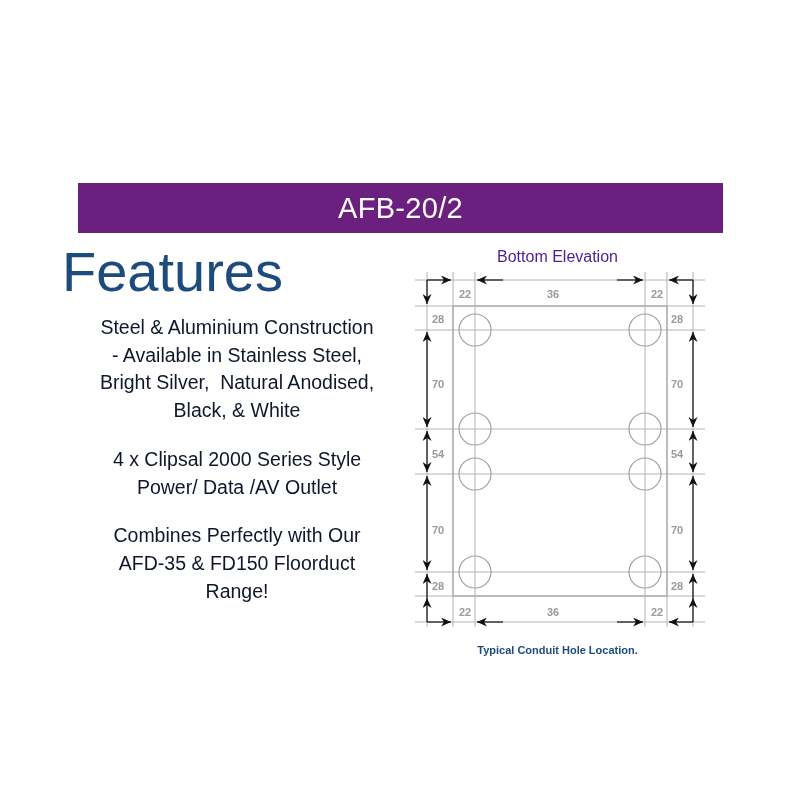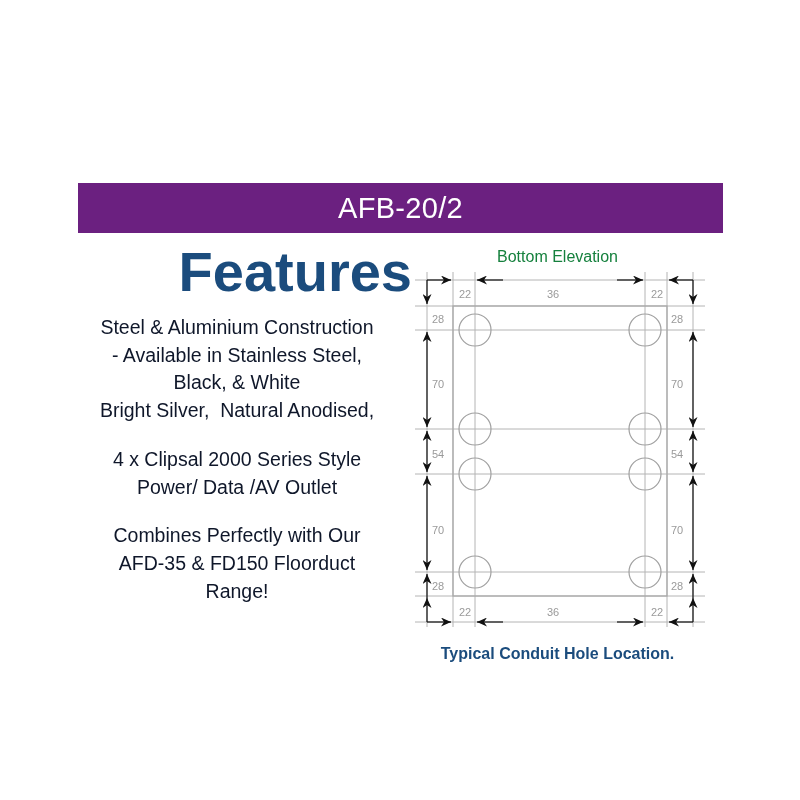--- a/index.html
+++ b/index.html
@@ -39,23 +39,23 @@
     position: absolute;
     left: 62px;
     top: 243px;
     width: 350px;
     text-align: center;
   }
   #features-heading {
     color: #1b4c7d;
     font-size: 56px;
     line-height: 1.02;
-    font-weight: bold;
+    font-weight: normal;
     margin: 0 0 14px 0;
-    text-align: right;
+    text-align: left;
   }
   .feature-block {
     color: #0f172a;
     font-size: 19.5px;
     line-height: 1.42;
     margin: 0 0 21px 0;
     text-align: center;
   }
   .feature-block .line {
     display: block;
@@ -63,36 +63,37 @@
   }
 
   
   #drawing-column {
     position: absolute;
     left: 415px;
     top: 248px;
     width: 300px;
   }
   #drawing-title {
-    color: #15803d;
+    color: #4c1d95;
     font-size: 16px;
     text-align: center;
     width: 285px;
     margin: 0 0 6px 0;
   }
   #drawing-svg-wrap {
     position: relative;
     width: 290px;
     height: 355px;
+    font-weight: bold;
   }
   #drawing-caption {
     width: 285px;
     text-align: center;
     color: #1b4c7d;
-    font-size: 16px;
+    font-size: 11px;
     font-weight: bold;
     line-height: 1.35;
     margin-top: 16px;
   }
   #drawing-caption .line {
     display: block;
   }
 
   svg { display: block; }
   .dim-text {
@@ -107,22 +108,22 @@
 <div id="title-banner">
   <span class="title-text">AFB-20/2</span>
 </div>
 
 <div id="features-column">
   <h1 id="features-heading">Features</h1>
 
   <p class="feature-block">
     <span class="line">Steel &amp; Aluminium Construction</span>
     <span class="line">- Available in Stainless Steel,</span>
+    <span class="line">Bright Silver,  Natural Anodised,</span>
     <span class="line">Black, &amp; White</span>
-    <span class="line">Bright Silver,  Natural Anodised,</span>
   </p>
 
   <p class="feature-block">
     <span class="line">4 x Clipsal 2000 Series Style</span>
     <span class="line">Power/ Data /AV Outlet</span>
   </p>
 
 
   <p class="feature-block">
     <span class="line">Combines Perfectly with Our</span>

